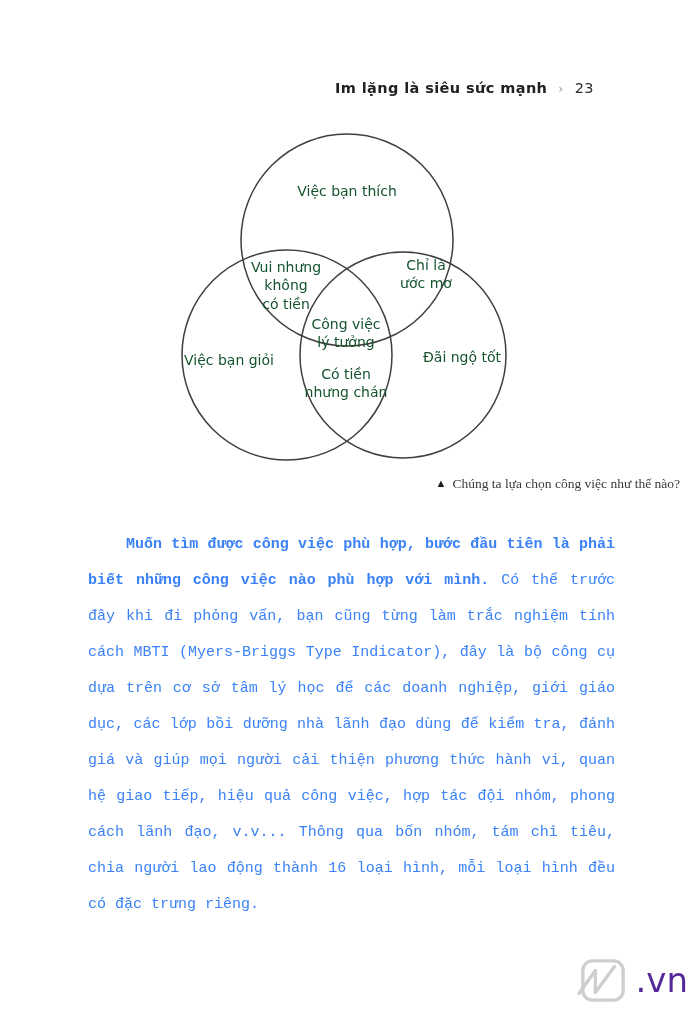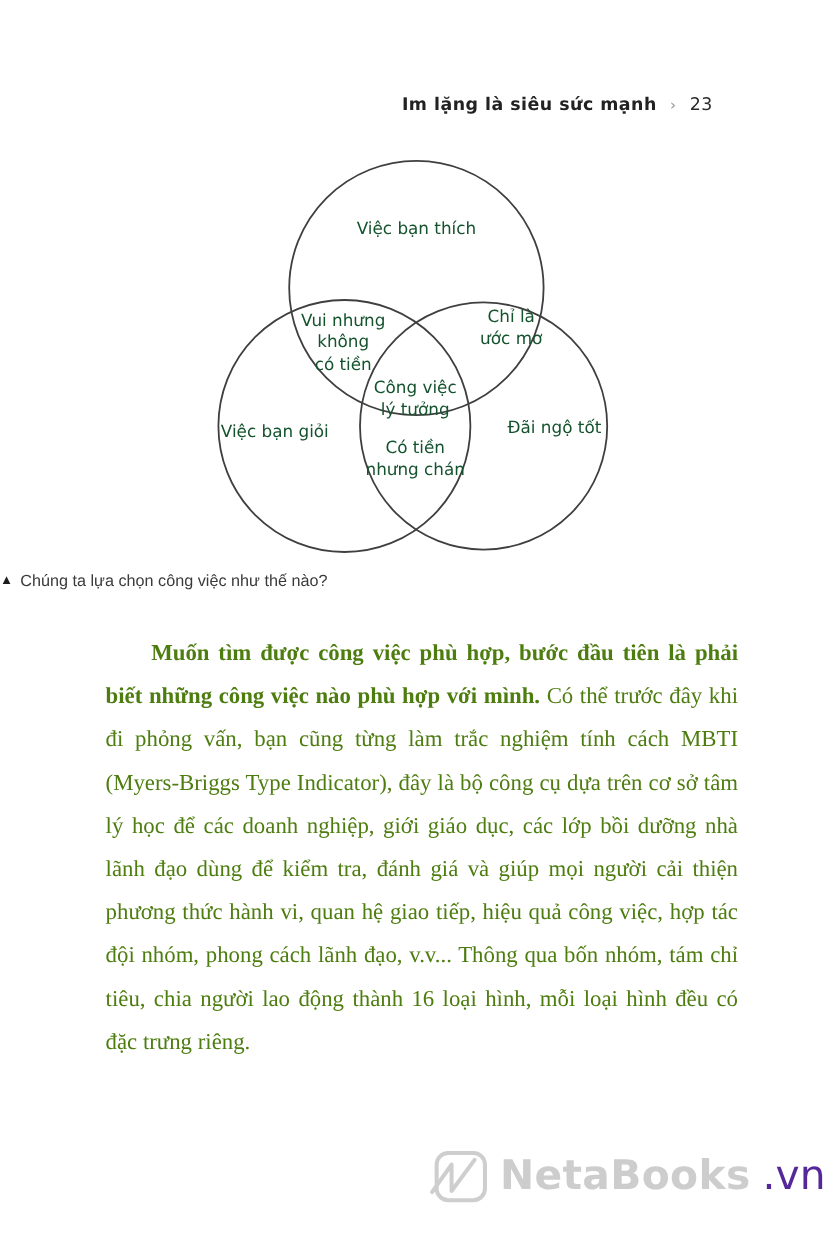--- a/index.html
+++ b/index.html
@@ -45,43 +45,44 @@
     color: #14532d;
     white-space: pre-line;
   }
 
   
   .caption {
     position: absolute;
     top: 476px;
     left: 0;
     width: 680px;
-    text-align: left;
-    font-family: Liberation Sans, sans-serif;
+    text-align: right;
+    font-family: Liberation Serif, serif;
     font-size: 13.5px;
     color: #3a3a3a;
+    padding-left: 29px;
   }
   .caption .tri {
     font-size: 11px;
     color: #1d1d1d;
     margin-right: 6px;
     position: relative;
     top: -1px;
   }
 
   
   .bodytext {
     position: absolute;
     left: 88px;
     right: 85px;
     top: 527px;
-    font-family: Liberation Serif, serif;
-    font-size: 19px;
+    font-family: Liberation Mono, monospace;
+    font-size: 15px;
     line-height: 36px;
-    color: #4d7c0f;
+    color: #3b82f6;
     text-align: justify;
   }
   .bodytext p { text-indent: 38px; }
   .bodytext .lead { font-weight: 700; }
 
   
   .watermark {
     position: absolute;
     right: 12px;
     bottom: 26px;
@@ -143,17 +144,16 @@
 
   <div class="bodytext">
     <p><span class="lead">Muốn tìm được công việc phù hợp, bước đầu tiên là phải biết những công việc nào phù hợp với mình.</span><span> Có thể trước đây khi đi phỏng vấn, bạn cũng từng làm trắc nghiệm tính cách MBTI (Myers-Briggs Type Indicator), đây là bộ công cụ dựa trên cơ sở tâm lý học để các doanh nghiệp, giới giáo dục, các lớp bồi dưỡng nhà lãnh đạo dùng để kiểm tra, đánh giá và giúp mọi người cải thiện phương thức hành vi, quan hệ giao tiếp, hiệu quả công việc, hợp tác đội nhóm, phong cách lãnh đạo, v.v... Thông qua bốn nhóm, tám chỉ tiêu, chia người lao động thành 16 loại hình, mỗi loại hình đều có đặc trưng riêng.</span></p>
   </div>
 
   <div class="watermark">
     <svg width="46" height="46" viewBox="0 0 48 48">
       <rect x="3" y="4" width="42" height="41" rx="10" fill="none" stroke="#cccccc" stroke-width="3.5"></rect>
       <path d="M -1 38 L 16 14 L 16 37 L 36 10" fill="none" stroke="#cccccc" stroke-width="3.5" stroke-linecap="round" stroke-linejoin="round"></path>
     </svg>
-    <span class="wm-text">NetaBooks</span>
       <span class="wm-domain">.vn</span>
   </div>
 
 </div>
 
 </body></html>

